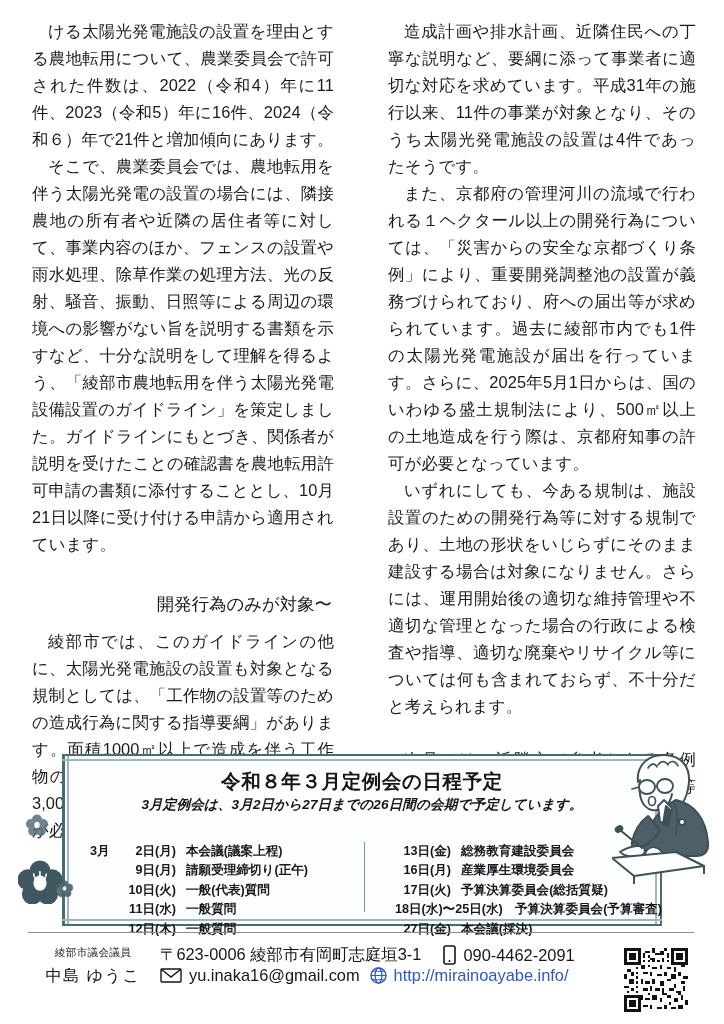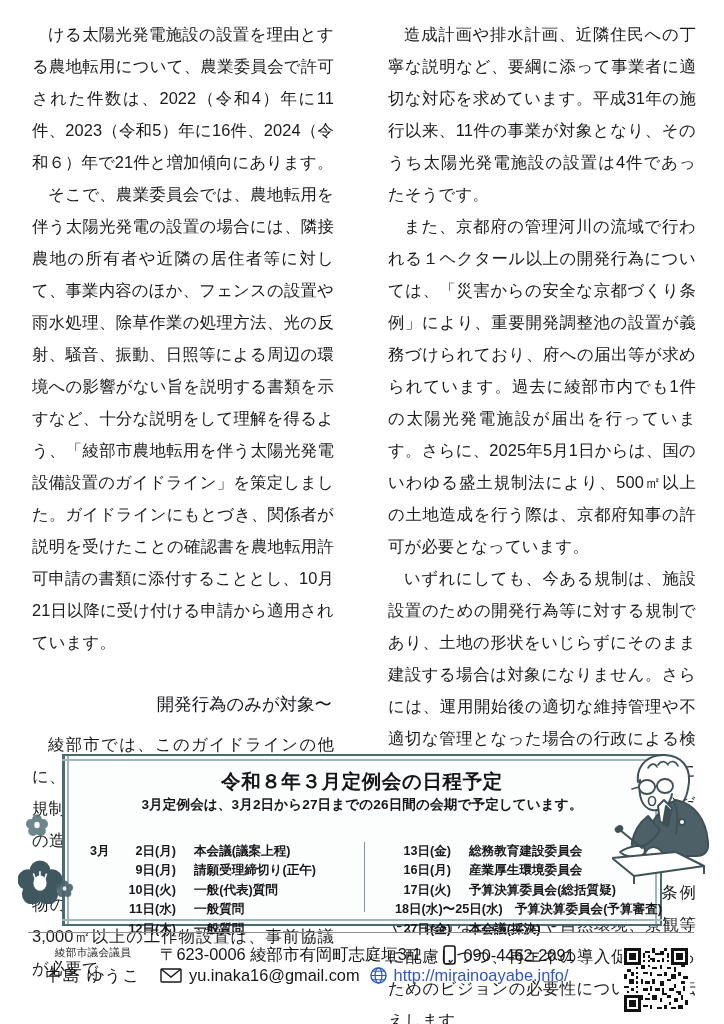--- a/index.html
+++ b/index.html
@@ -29,21 +29,21 @@
   .col {
     width: 362px;
     box-sizing: border-box;
     padding: 0 28px 0 32px;
   }
   .col.right {
     padding: 0 28px 0 26px;
   }
   .para {
     font-size: 16.4px;
-    line-height: 32px;
+    line-height: 27px;
     letter-spacing: 0.1px;
     text-align: justify;
     text-justify: inter-character;
     margin: 0;
     text-indent: 16px;
   }
   .para.noindent { text-indent: 0; }
   .para + .para { margin-top: 0; }
 
   
@@ -180,20 +180,21 @@
   .sched-sub {
     position: absolute;
     left: 62px;
     top: 44px;
     width: 600px;
     text-align: center;
     font-size: 13.6px;
     font-weight: bold;
     letter-spacing: 0.1px;
     color: #16161a;
+    font-style: italic;
   }
 
   .sched-cols {
     position: absolute;
     left: 62px;
     top: 70px;
     width: 600px;
     height: 90px;
     display: flex;
   }
@@ -222,21 +223,21 @@
     text-align: left;
     flex: 0 0 auto;
   }
   .sched-date {
     width: 56px;
     text-align: right;
     flex: 0 0 auto;
   }
   .sched-date.wide { width: 118px; text-align: left; }
   .sched-item {
-    padding-left: 18px;
+    padding-left: 10px;
     flex: 1 1 auto;
   }
   .sched-item.tight { padding-left: 2px; }
 
   
   .plum {
     position: absolute;
     color: #4a626b;
   }
   .plum svg { display: block; }

